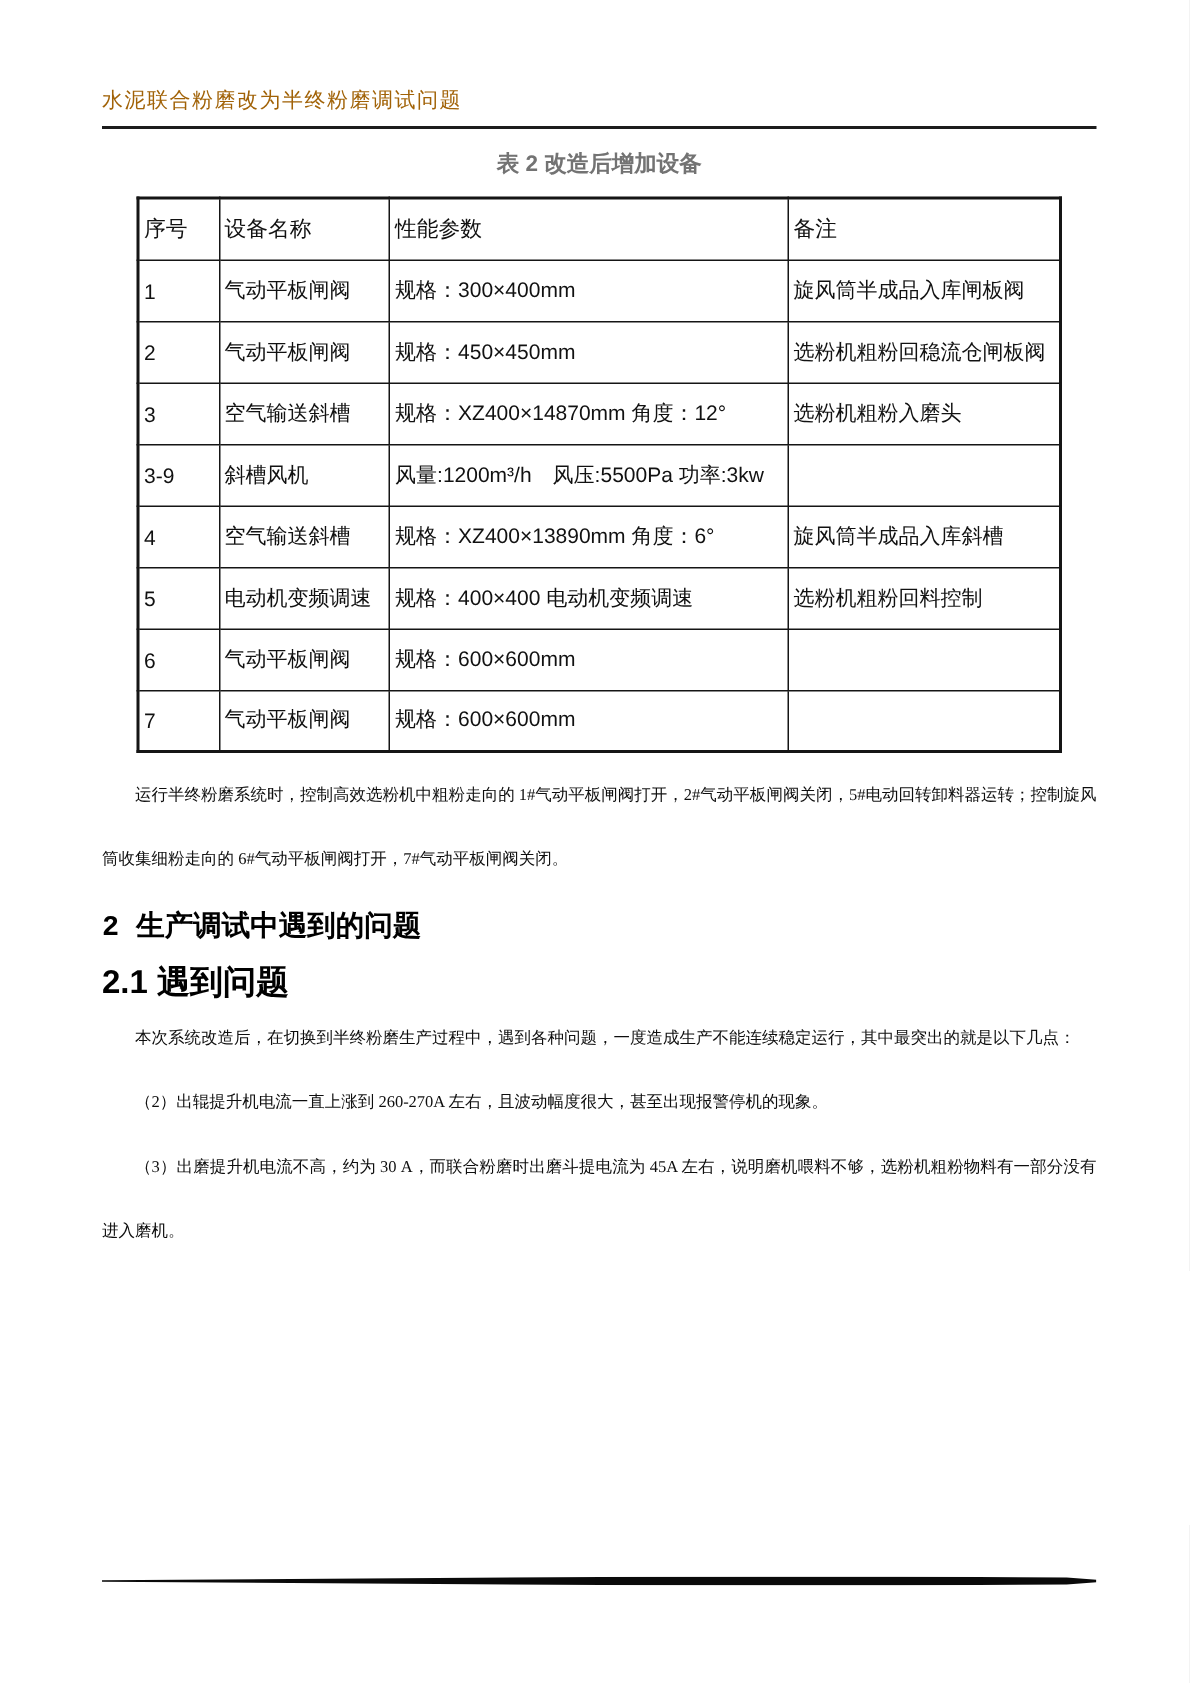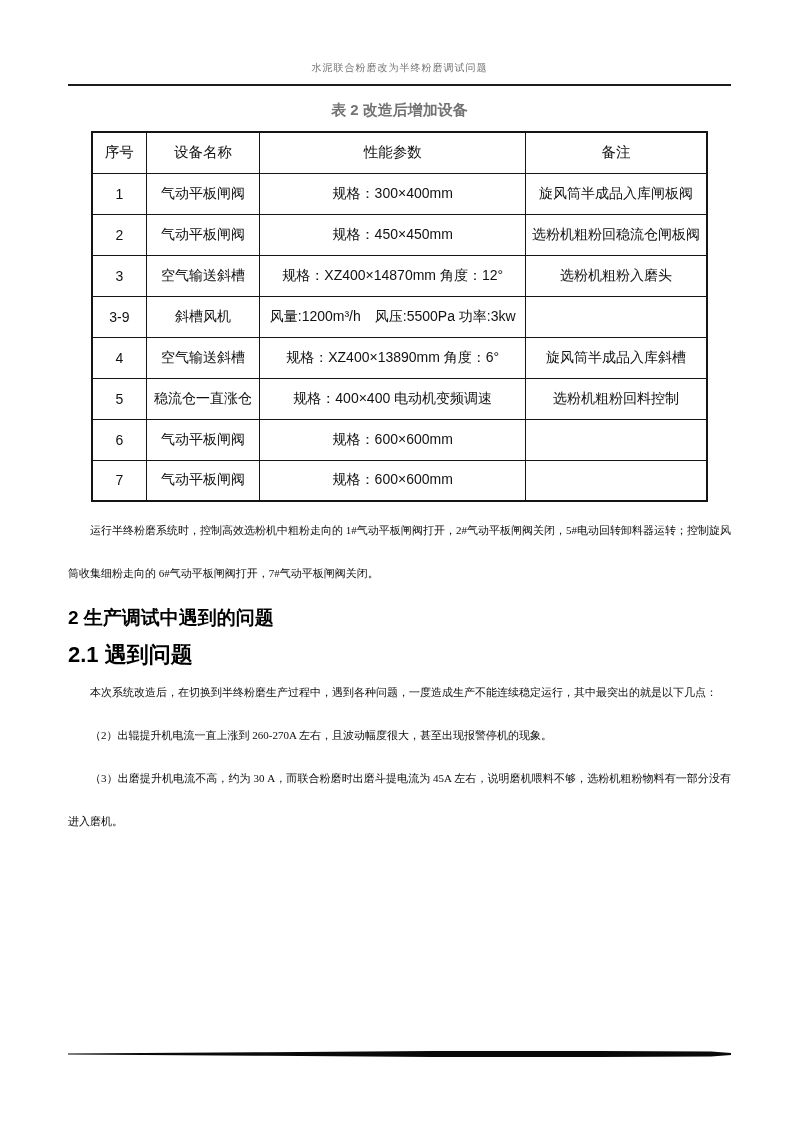--- a/index.html
+++ b/index.html
@@ -14,25 +14,24 @@
     overflow: hidden;
   }
   .content {
     position: absolute;
     left: 68px;
     top: 0;
     width: 663px;
   }
   .doc-header-title {
     margin-top: 58px;
-    text-align: center;
     font-family: "Liberation Serif", "DejaVu Serif", serif;
-    font-size: 10px;
+    font-size: 14px;
     line-height: 20px;
-    color: #737373;
+    color: #a16207;
     letter-spacing: 1px;
   }
   .doc-header-rule {
     margin-top: 6px;
     border-top: 2px solid #1c1c1c;
     height: 0;
   }
   .table-caption {
     margin-top: 13px;
     text-align: center;
@@ -52,40 +51,40 @@
     font-size: 14px;
     color: #111;
   }
   table.equipment col.c-no    { width: 8.8%; }
   table.equipment col.c-name  { width: 18.5%; }
   table.equipment col.c-param { width: 43.2%; }
   table.equipment col.c-rem   { width: 29.5%; }
   table.equipment th, table.equipment td {
     border: 1.5px solid #151515;
     height: 41px;
-    text-align: center;
+    text-align: left;
     vertical-align: middle;
     padding: 0 3px;
     font-weight: normal;
     overflow: hidden;
     white-space: nowrap;
   }
   table.equipment th { font-size: 14.5px; }
   .body-para {
     font-family: "Liberation Serif", "DejaVu Serif", serif;
     font-size: 11px;
     line-height: 43px;
     text-align: justify;
     text-indent: 2em;
     color: #0e0e0e;
   }
   .para-after-table { margin-top: 7px; }
   .section-heading {
     margin-top: 5px;
-    font-family: Liberation Sans, sans-serif;
+    font-family: Liberation Mono, monospace;
     font-weight: bold;
     font-size: 19px;
     line-height: 36px;
     color: #000;
   }
   .subsection-heading {
     margin-top: 2px;
     font-family: "Liberation Sans", "DejaVu Sans", sans-serif;
     font-weight: bold;
     font-size: 22px;
@@ -174,21 +173,21 @@
           <td></td>
         </tr>
         <tr>
           <td>4</td>
           <td>空气输送斜槽</td>
           <td>规格：XZ400×13890mm 角度：6°</td>
           <td>旋风筒半成品入库斜槽</td>
         </tr>
         <tr>
           <td>5</td>
-          <td>稳流仓一直涨仓</td>
+          <td>电动机变频调速</td>
           <td>规格：400×400 电动机变频调速</td>
           <td>选粉机粗粉回料控制</td>
         </tr>
         <tr>
           <td>6</td>
           <td>气动平板闸阀</td>
           <td>规格：600×600mm</td>
           <td></td>
         </tr>
         <tr>

